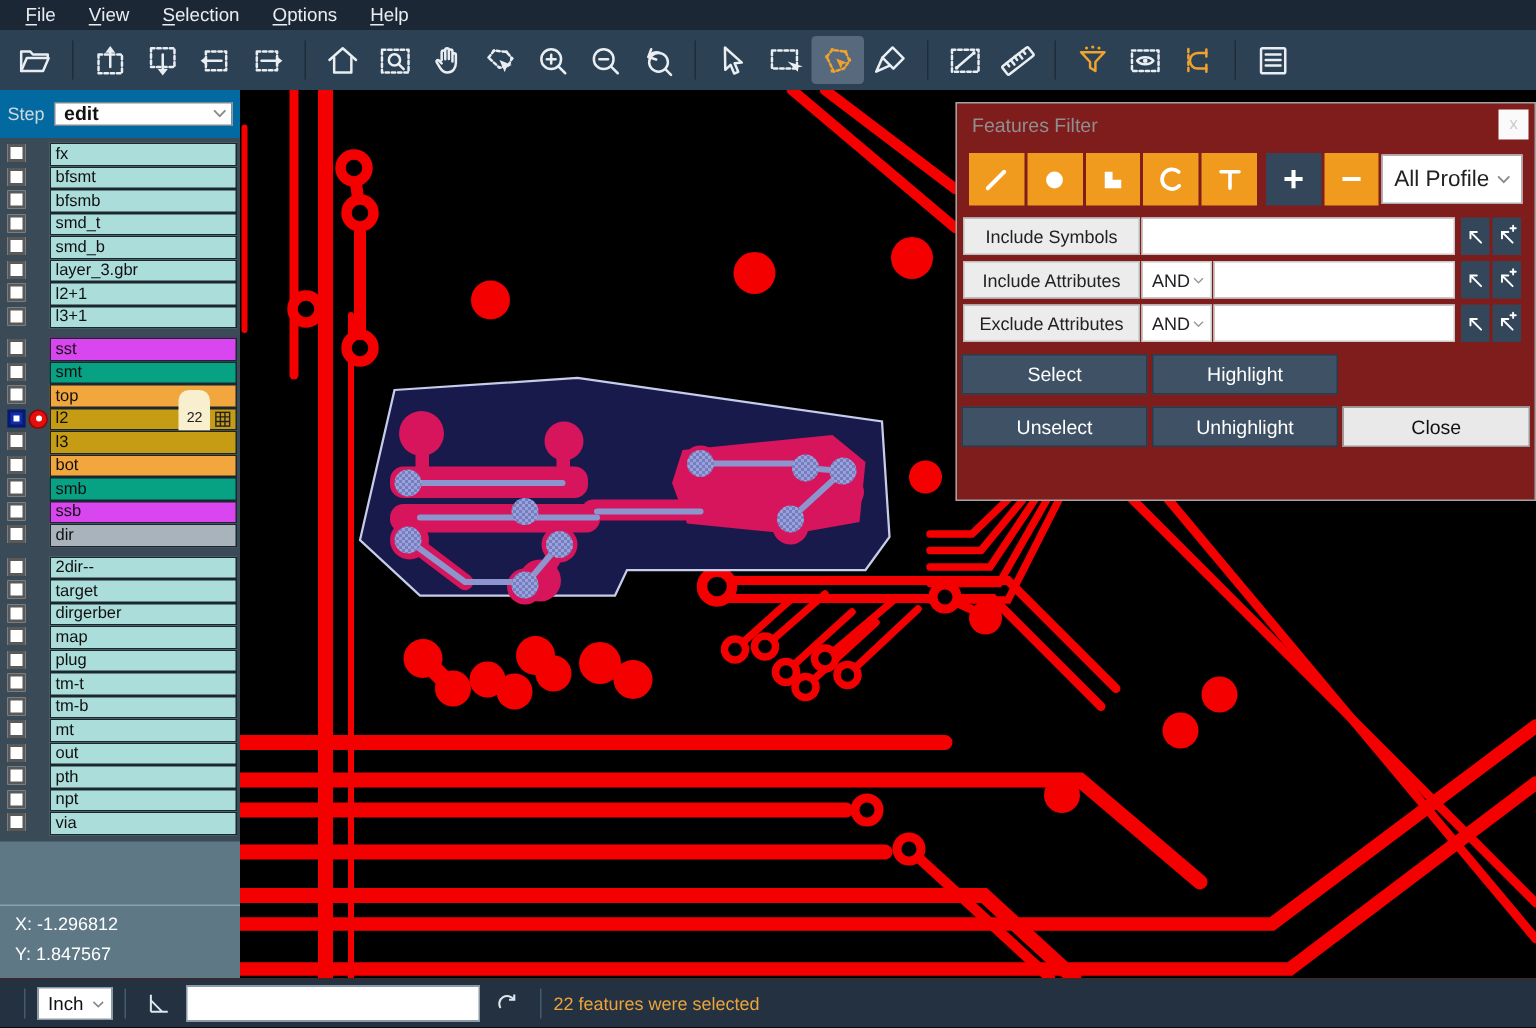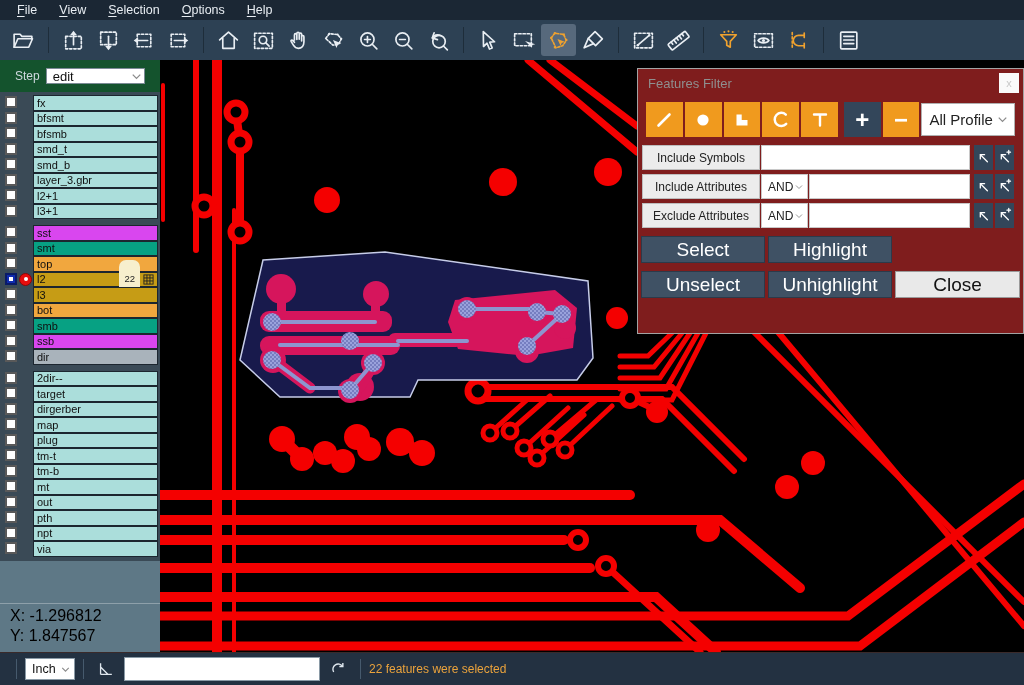--- a/index.html
+++ b/index.html
@@ -13,59 +13,59 @@
 
 
 .toolbar{position:absolute;top:20px;left:0;right:0;height:40px;background:#2d4154;display:flex;align-items:center;padding-left:6px;z-index:30}
 .tbtn{width:35px;height:32px;display:flex;align-items:center;justify-content:center;border-radius:3px;color:#e9eef3;flex:0 0 auto}
 .tbtn.accent{color:#f0a22f}
 .tbtn.active{background:#57697c;color:#f0a22f}
 .tsep{width:1px;height:26px;background:#1e2d3a;margin:0 7px;flex:0 0 auto}
 
 
 .left-panel{position:absolute;top:60px;left:0;width:160px;bottom:33px;background:#5e7886;z-index:20}
-.step-row{height:32px;background:#14532d;display:flex;align-items:center;padding:0 15px;gap:6px}
+.step-row{height:32px;background:#0369a1;display:flex;align-items:center;padding:0 5px;gap:6px}
 .step-label{color:#cfd8de;font-size:12px}
-.step-select{flex:1;height:16px;background:#fff;border:1px solid #7a8a94;display:flex;align-items:flex-start;justify-content:space-between;padding-left:6px;font-size:13px;font-weight:normal;color:#111}
+.step-select{flex:1;height:16px;background:#fff;border:1px solid #7a8a94;display:flex;align-items:flex-end;justify-content:space-between;padding-left:6px;font-size:13px;font-weight:bold;color:#111}
 .layer-list{background:#3a4a56;padding:3px 0 4px 0}
 .layer-row{height:15.5px;position:relative}
 .cb{position:absolute;left:5px;top:1px;width:12px;height:12px;border:2px solid #595959;background:#fff}
 .cb.checked{background:#0f2bb0;border-color:#0a1b66}
 .cb.checked::after{content:"";position:absolute;inset:2px;background:#fff}
 .active-dot{position:absolute;left:19px;top:1px;width:13px;height:13px;border-radius:50%;background:#e60d0d;border:1px solid #8a0707;z-index:3}
 .active-dot::after{content:"";position:absolute;left:3.5px;top:3.5px;width:4px;height:4px;border-radius:50%;background:#fff}
 .name-cell{position:absolute;left:33px;right:2px;top:0;bottom:0;display:flex;align-items:center;padding:0 3px;font-size:11px;color:#101010;border:1px solid #1c262f}
 .c-teal{background:#abdedb}.c-white{background:#d946ef}.c-green{background:#07a183}
 .c-orange{background:#f1a73e}.c-gold{background:#c69c15}.c-gray{background:#a9b3bb}
 .group-gap{height:6px}
 .badge{margin-left:auto;background:#f7efcd;border-radius:7px;font-size:9.5px;line-height:12px;padding:13px 5px;color:#222}
 .grid-ic{margin-left:3px;display:flex;align-items:center}
 .coord-line{position:absolute;left:0;right:0;bottom:48px;border-top:1px solid rgba(255,255,255,.3)}
-.coord-panel{position:absolute;left:10px;bottom:6px;color:#000000;font-size:16px;line-height:20px}
+.coord-panel{position:absolute;left:10px;bottom:6px;color:#ffffff;font-size:12px;line-height:20px}
 
 
 .canvas{position:absolute;left:160px;top:60px;right:0;bottom:33px;background:#000;overflow:hidden;z-index:5}
 
 
 .dialog{position:absolute;left:637px;top:68px;width:387px;height:266px;background:#7f1d1d;border:1px solid #a3a3a3;z-index:25}
 .dlg-title{height:28px;display:flex;align-items:center;padding-left:10px;font-size:13px;color:#8f8f8f}
 .dlg-close{position:absolute;right:4px;top:4px;width:20px;height:20px;background:#fafafa;color:#c9c9c9;display:flex;align-items:center;justify-content:center;font-size:11px}
 .type-row{display:flex;align-items:center;padding:5px 8px 4px 8px}
 .tybtn{width:37px;height:35px;background:#f09a1e;margin-right:2px;display:flex;align-items:center;justify-content:center;color:#fff}
 .tybtn.dark{background:#33465a;margin-left:4px;font-size:24px;font-weight:bold}
 .tybtn.minus{font-size:24px;font-weight:bold}
 .profile{margin-left:auto;width:94px;height:33px;background:#fff;border:1px solid #b0b0b0;display:flex;align-items:center;justify-content:space-between;padding:0 4px 0 7px;font-size:15px;color:#222}
 .frow{display:flex;align-items:center;height:25px;margin:4px 9px 0 4px}
 .flabel{width:118px;height:25px;background:#ececec;border:1px solid #bdbdbd;display:flex;align-items:center;justify-content:center;font-size:12px;color:#222;flex:0 0 auto}
 .fand{width:47px;height:25px;background:#fff;border:1px solid #c8c8c8;display:flex;align-items:center;justify-content:space-between;padding:0 3px 0 6px;font-size:12px;color:#222;margin-left:1px;flex:0 0 auto}
 .ffield{flex:1;height:25px;border:1px solid #c8c8c8;background:#fff;margin-left:1px;min-width:0}
 .fab{width:19px;height:25px;background:#33465a;margin-left:2px;display:flex;align-items:center;justify-content:center;color:#fff;flex:0 0 auto}
 .fab.first{margin-left:4px}
 .abtn-grid{display:grid;grid-template-columns:124px 124px 1fr;gap:3px;margin:8px 3px 0 3px}
-.abtn{height:27px;display:flex;align-items:center;justify-content:center;font-size:19px}
+.abtn{height:27px;display:flex;align-items:center;justify-content:center;font-size:13px}
 .abtn.dark{background:#3f5164;color:#fff;border:1px solid #2c3a4a}
 .abtn.light{background:#e9e9e9;color:#111;border:1px solid #9a9a9a}
 
 
 .status-bar{position:absolute;left:0;right:0;bottom:0;height:33px;background:#233141;display:flex;align-items:center;padding-left:8px;z-index:30;border-top:1px solid #3a2a2a}
 .ssep{width:1px;height:20px;background:#465a6d;margin:0 8px;flex:0 0 auto}
 .units{width:50px;height:22px;background:#fff;display:flex;align-items:center;justify-content:space-between;padding:0 2px 0 6px;font-size:12.5px;color:#111;border:1px solid #8a9aa6}
 .sicon{color:#dfe7ee;display:flex;align-items:center;margin:0 4px}
 .sinput{width:196px;height:24px;background:#fff;border:1px solid #8a9aa6;margin:0 4px}
 .smsg{color:#eba33c;font-size:12px;white-space:nowrap}

